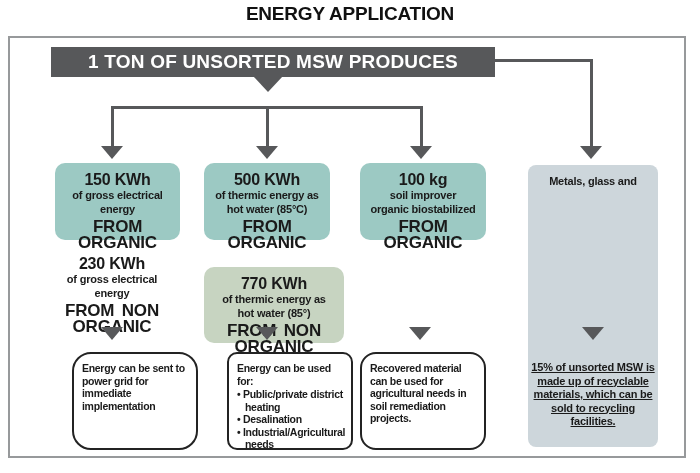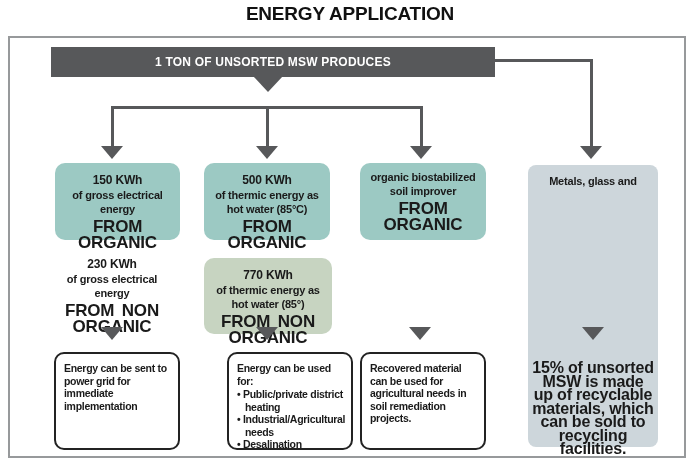--- a/index.html
+++ b/index.html
@@ -13,51 +13,51 @@
   .stage{position:relative;width:700px;height:473px;background:#ffffff;overflow:hidden;}
 
   .title{position:absolute;top:3px;left:0;right:0;text-align:center;
          font-size:19px;font-weight:bold;letter-spacing:-0.2px;color:#111;}
 
   .frame{position:absolute;left:8px;top:36px;width:678px;height:422px;
          border:2px solid var(--frame_border);background:#ffffff;}
 
   .banner{position:absolute;left:51px;top:47px;width:444px;height:30px;
           background:var(--banner_bg);color:var(--banner_text);
-          font-size:12px;font-weight:bold;text-align:center;line-height:30px;letter-spacing:0.2px;}
+          font-size:19px;font-weight:bold;text-align:center;line-height:30px;letter-spacing:0.2px;}
 
   .line{position:absolute;background:var(--line);}
   .line.h{height:3px;} .line.v{width:3px;}
 
   .tri{position:absolute;width:0;height:0;
        border-left:11px solid transparent;border-right:11px solid transparent;
        border-top:13px solid var(--line);}
   .tri-banner{border-left-width:15px;border-right-width:15px;border-top-width:16px;}
 
   .card{position:absolute;border-radius:10px;text-align:center;padding-top:8px;}
   .card.teal{background:var(--teal_box);}
   .card.sage{background:var(--sage_box);}
   .card.inert{background:var(--gray_box);border-radius:8px;}
   .card.plain{background:transparent;padding-top:0;}
 
-  .val{font-size:12px;line-height:18px;font-weight:bold;letter-spacing:-0.2px;}
+  .val{font-size:16px;line-height:18px;font-weight:bold;letter-spacing:-0.2px;}
   .desc{font-size:11px;line-height:13.5px;font-weight:bold;letter-spacing:-0.2px;}
   .src{font-size:17px;line-height:16px;font-weight:bold;margin-top:3px;
        word-spacing:3px;letter-spacing:-0.2px;}
 
   .ucard{position:absolute;width:126px;height:98px;background:#ffffff;
          border:2px solid var(--usage_border);border-radius:10px;
          padding:8px 5px 0 8px;text-align:left;
          font-size:10.5px;line-height:12.5px;font-weight:bold;letter-spacing:-0.3px;}
   .ucard ul{list-style:none;margin:1px 0 0 0;padding:0;}
   .ucard li{padding-left:8px;text-indent:-8px;}
   .ucard li::before{content:"\2022\00a0";}
 
   .note{position:absolute;top:196px;left:3px;right:3px;text-align:center;
-        font-size:16px;line-height:13.5px;font-weight:bold;letter-spacing:-0.2px;}
+        font-size:11px;line-height:13.5px;font-weight:bold;letter-spacing:-0.2px;text-decoration:underline;}
   .tri-inner{left:54px;top:162px;}
 </style>
 </head>
 <body>
 
 <div class="stage">
 
   <div class="title">ENERGY APPLICATION</div>
 
   <div class="frame"></div>
@@ -87,59 +87,60 @@
   </div>
 
   <div class="card teal" style="left:204px;top:163px;width:126px;height:77px;text-align:center;">
     <div class="val">500 KWh</div>
     <div class="desc">of thermic energy as</div>
     <div class="desc">hot water (85°C)</div>
     <div class="src">FROM ORGANIC</div>
   </div>
 
   <div class="card teal" style="left:360px;top:163px;width:126px;height:77px;">
+    <div class="val">100 kg</div>
+    <div class="desc">soil improver</div>
     <div class="desc">organic biostabilized</div>
-    <div class="desc">soil improver</div>
     <div class="src">FROM ORGANIC</div>
   </div>
 
   <div class="card inert" style="left:528px;top:165px;width:130px;height:282px;padding-top:10px;">
     <div class="desc">Metals, glass and</div>
     <div class="tri tri-inner"></div>
     <div class="note">15% of unsorted MSW is made up of recyclable materials, which can be sold to recycling facilities.</div>
   </div>
 
   <div class="card plain" style="left:42px;top:255px;width:140px;">
     <div class="val">230 KWh</div>
     <div class="desc">of gross electrical</div>
     <div class="desc">energy</div>
     <div class="src">FROM NON ORGANIC</div>
   </div>
 
-  <div class="card sage" style="left:204px;top:258px;width:128px;height:76px;">
+  <div class="card sage" style="left:204px;top:267px;width:140px;height:76px;">
     <div class="val">770 KWh</div>
     <div class="desc">of thermic energy as</div>
     <div class="desc">hot water (85°)</div>
     <div class="src">FROM NON ORGANIC</div>
   </div>
 
   <div class="tri" style="left:101px;top:327px;"></div>
   <div class="tri" style="left:256px;top:327px;"></div>
   <div class="tri" style="left:409px;top:327px;"></div>
 
-  <div class="ucard" style="left:54px;top:352px;">
+  <div class="ucard" style="left:72px;top:352px;border-radius:19px;">
     <div>Energy can be sent to power grid for immediate implementation</div>
   </div>
 
   <div class="ucard" style="left:205px;top:352px;margin-left:22px;">
     <div>Energy can be used for:</div>
     <ul>
       <li>Public/private district heating</li>
+      <li>Desalination</li>
       <li>Industrial/Agricultural needs</li>
-      <li>Desalination</li>
     </ul>
   </div>
 
-  <div class="ucard" style="left:360px;top:352px;">
+  <div class="ucard" style="left:360px;top:352px;border-radius:16px;">
     <div>Recovered material can be used for agricultural needs in soil remediation projects.</div>
   </div>
 
 </div>
 
 </body></html>

